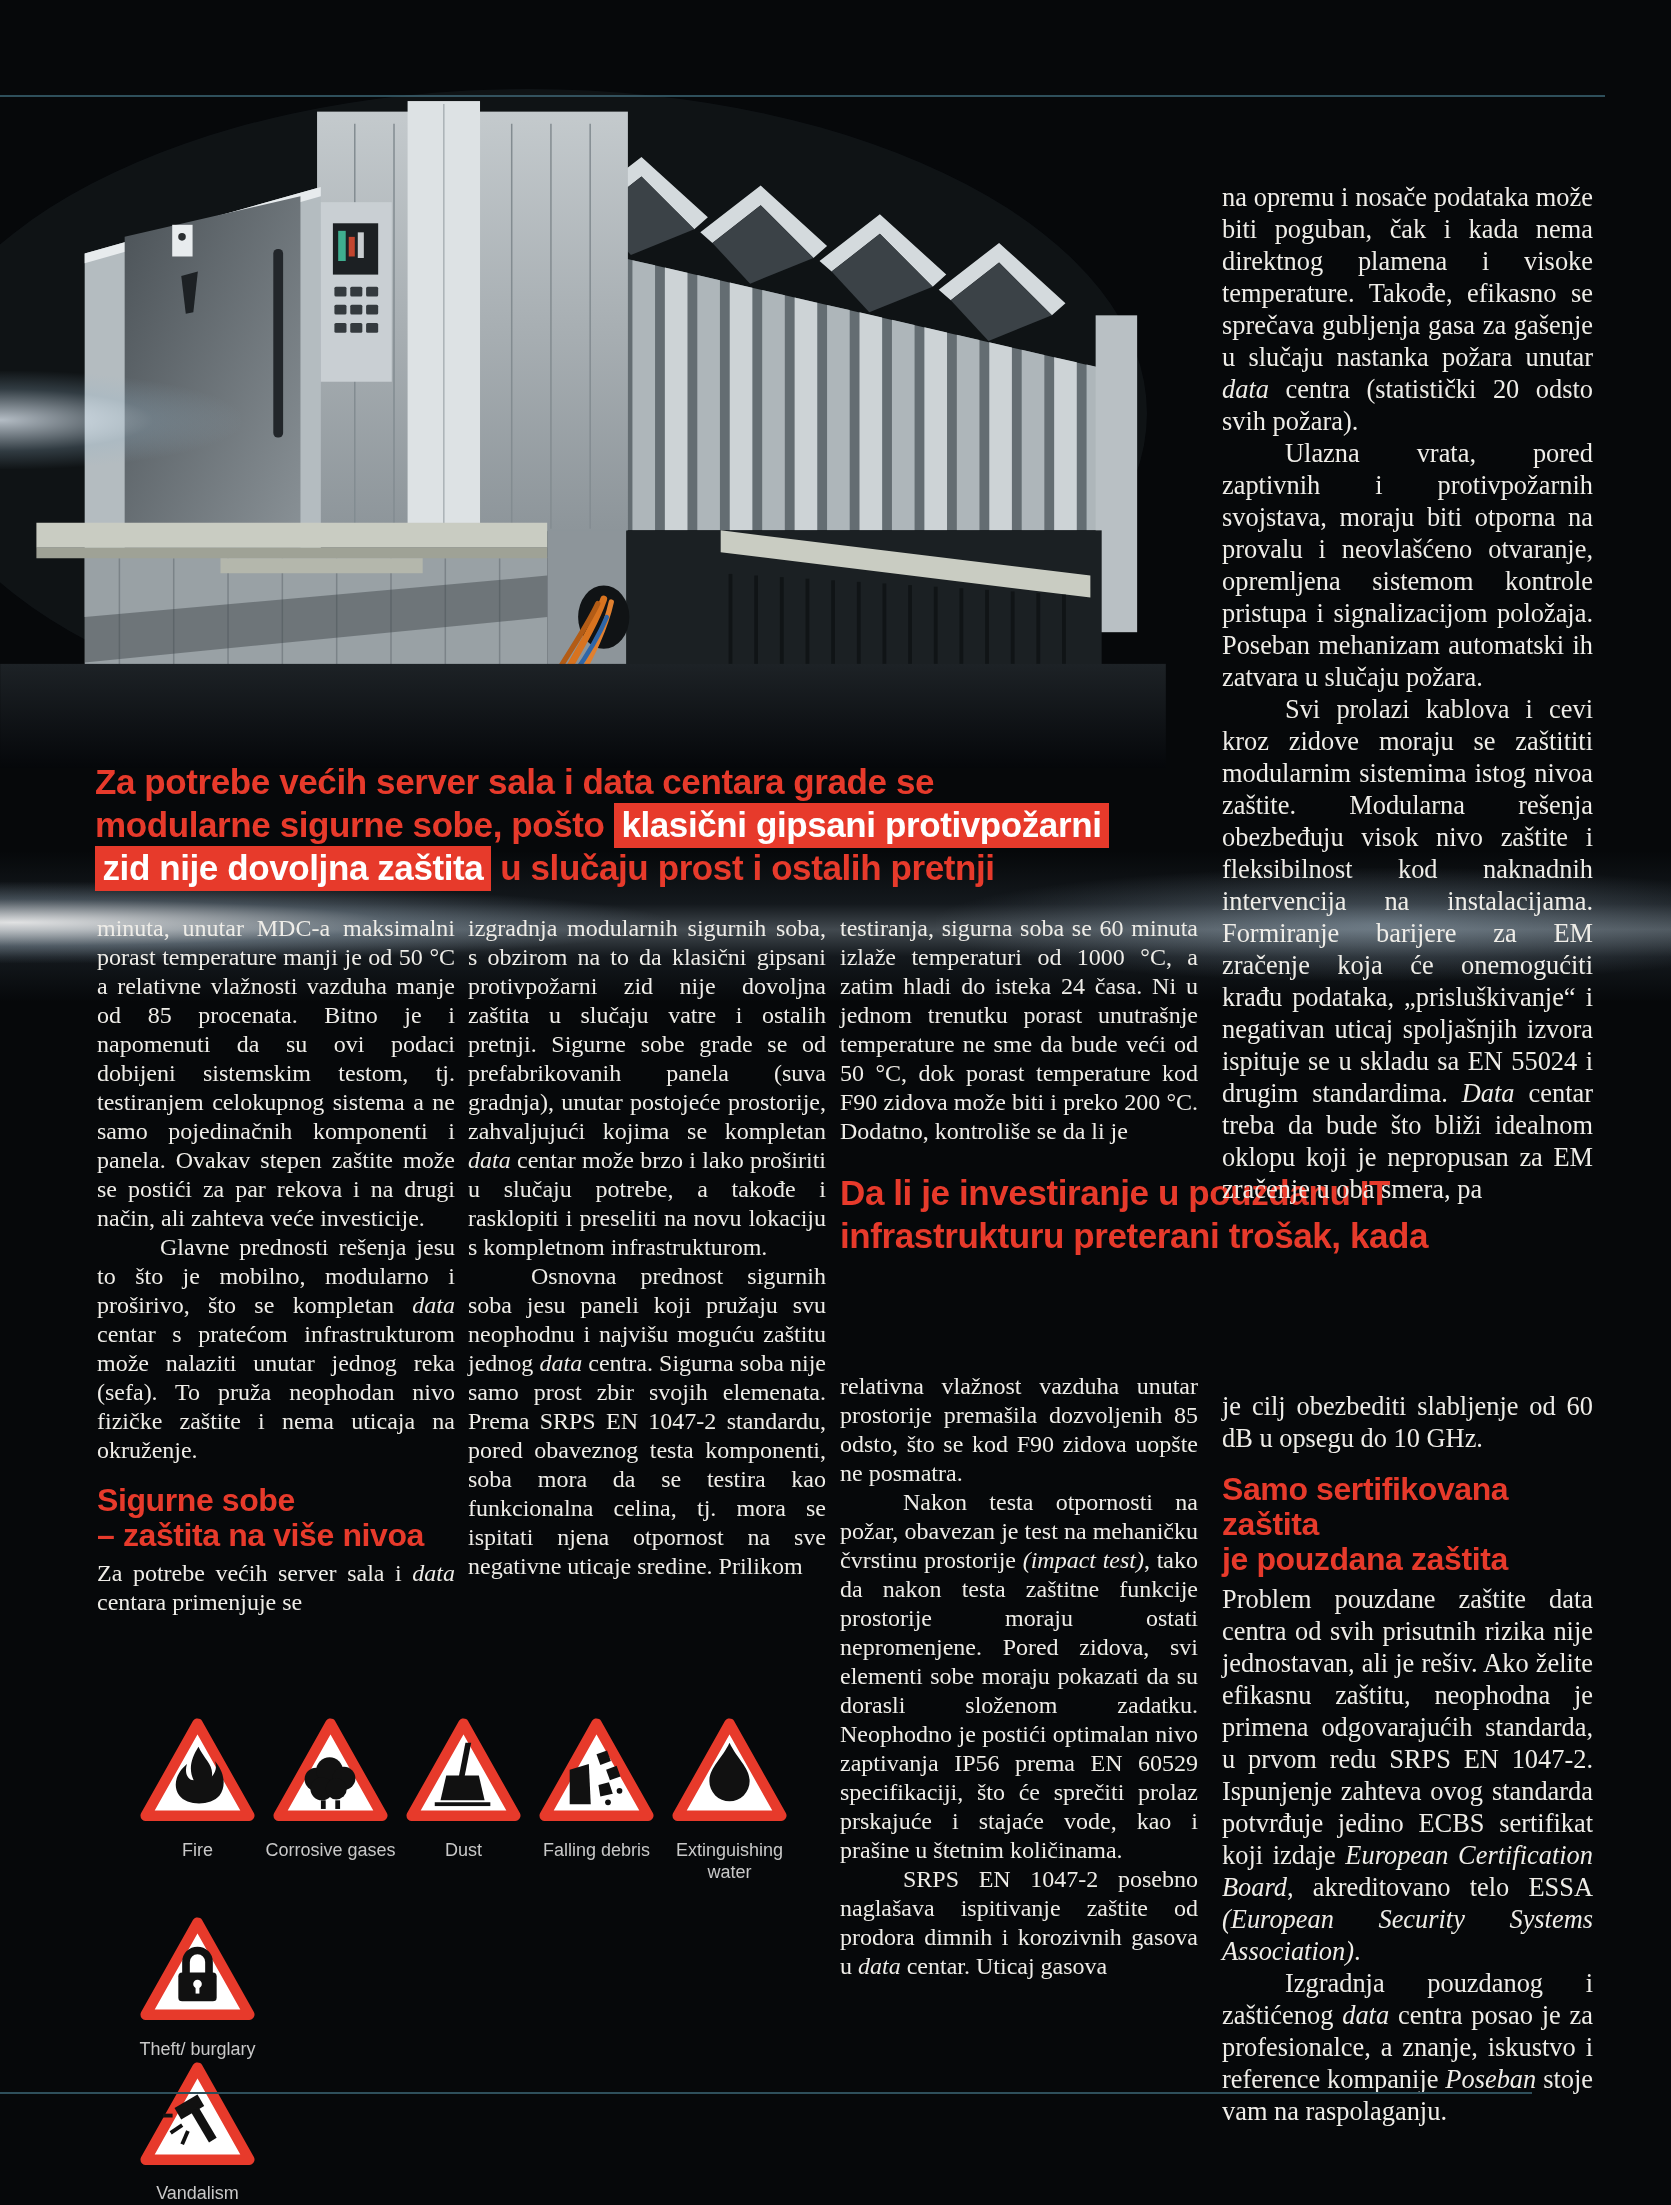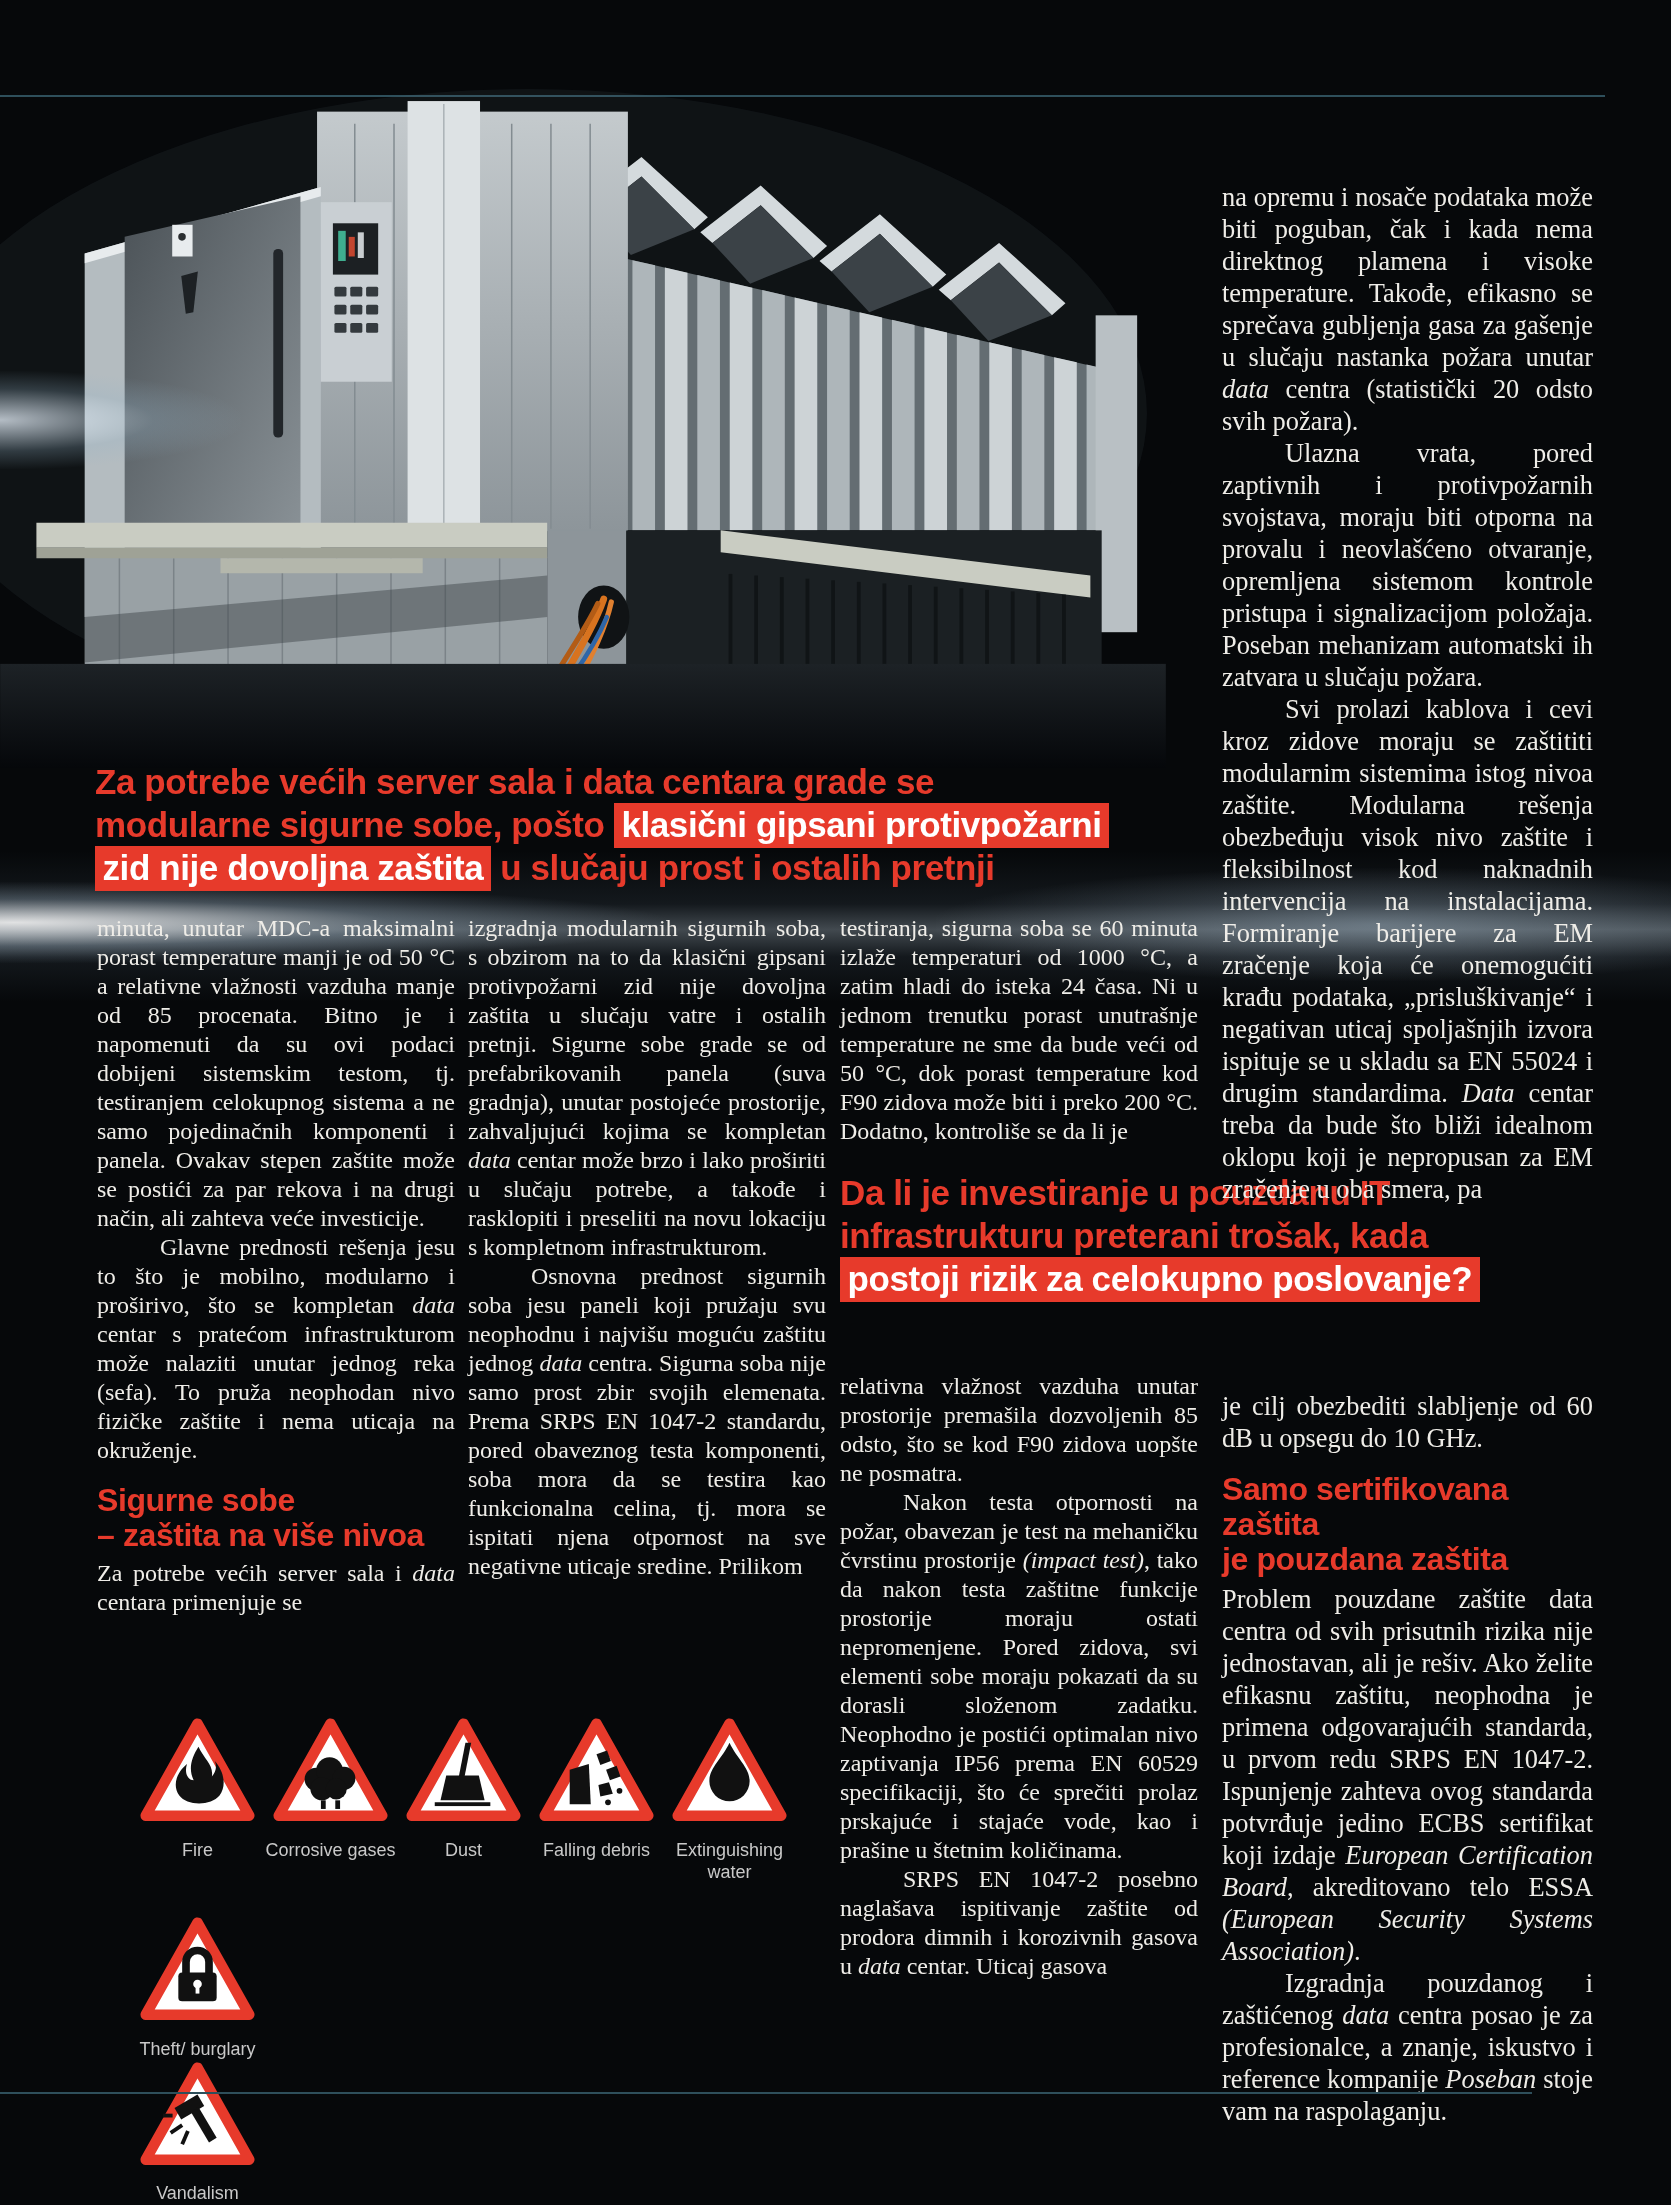--- a/index.html
+++ b/index.html
@@ -173,21 +173,20 @@
   <div id="flare-band-right" class="flare"></div>
 
   <div id="headline1" class="headline">
       <div class="hline"><span class="red">Za potrebe većih server sala i data centara grade se</span></div>
       <div class="hline"><span class="red">modularne sigurne sobe, pošto </span><span class="hl">klasični gipsani protivpožarni</span></div>
       <div class="hline"><span class="hl">zid nije dovoljna zaštita</span><span class="red"> u slučaju prost i ostalih pretnji</span></div>
     </div>
   <div id="headline2" class="headline">
       <div class="hline"><span class="red">Da li je investiranje u pouzdanu IT</span></div>
       <div class="hline"><span class="red">infrastrukturu preterani trošak, kada</span></div>
-      <div class="hline"><span class="hl">postoji rizik za celokupno poslovanje?</span></div>
     </div>
 
   <div id="col1" class="col">
       <p>minuta, unutar MDC-a maksimalni porast temperature manji je od 50 °C a relativne vlažnosti vazduha manje od 85 procenata. Bitno je i napomenuti da su ovi podaci dobijeni sistemskim testom, tj. testiranjem celokupnog sistema a ne samo pojedinačnih komponenti i panela. Ovakav stepen zaštite može se postići za par rekova i na drugi način, ali zahteva veće investicije.</p>
       <p class="ind">Glavne prednosti rešenja jesu to što je mobilno, modularno i proširivo, što se kompletan <em>data</em> centar s pratećom infrastrukturom može nalaziti unutar jednog reka (sefa). To pruža neophodan nivo fizičke zaštite i nema uticaja na okruženje.</p>
       <h3>Sigurne sobe
 – zaštita na više nivoa</h3>
       <p>Za potrebe većih server sala i <em>data</em> centara primenjuje se</p>
     </div>
   <div id="col2" class="col">

